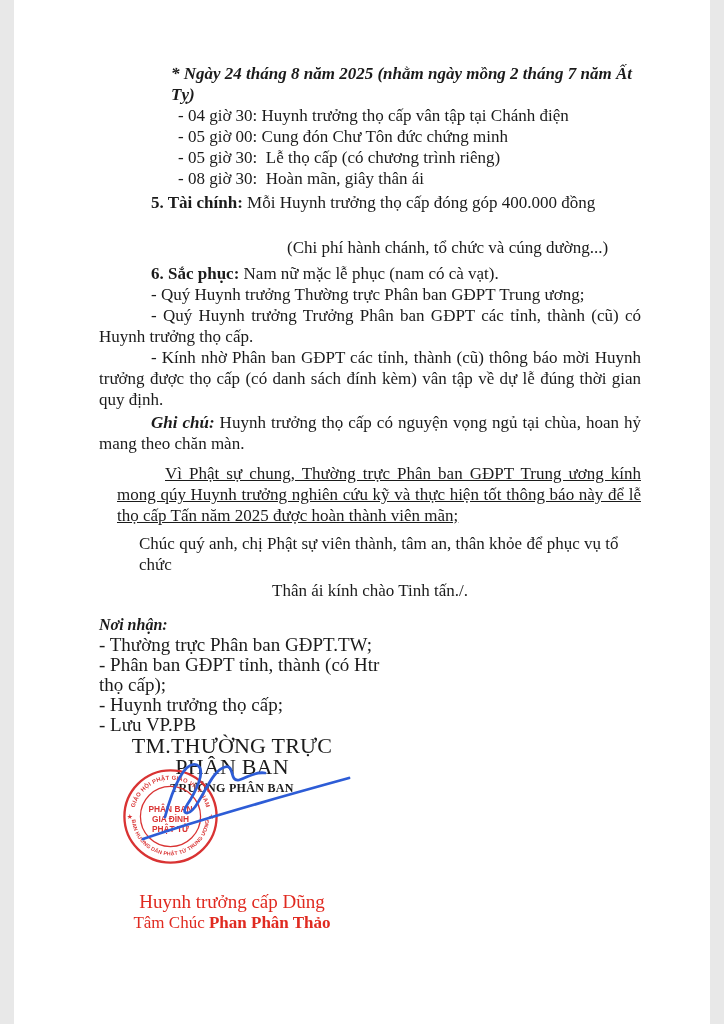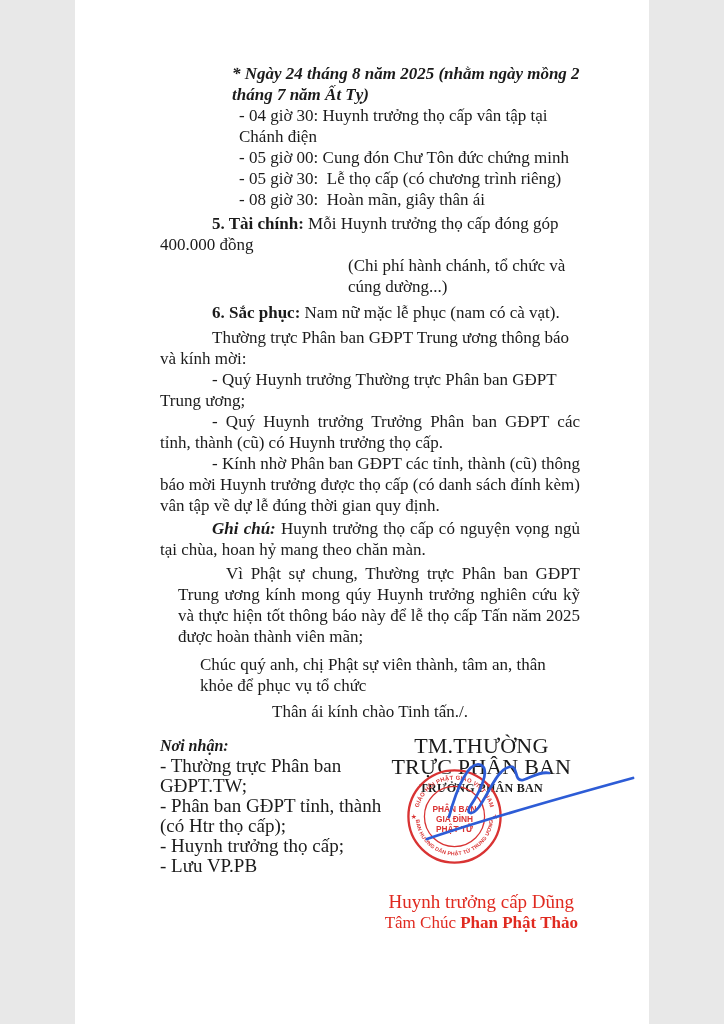--- a/index.html
+++ b/index.html
@@ -1,45 +1,45 @@
 <!DOCTYPE html>
 <html><head>
 <meta charset="utf-8">
 <style>
   html,body { margin:0; padding:0; background:#e8e8e8; }
   .page {
     position:relative;
-    width:574px; height:1024px;
+    width:696px; height:1024px;
     margin:0 auto;
     background:#ffffff;
     font-family:"Liberation Serif", serif;
     color:#1b1b1b;
     box-sizing:border-box;
     padding:63px 69px 0 85px;
     overflow:hidden;
   }
   p { margin:0; font-size:17px; line-height:21px; }
 
   .date-line { margin-left:72px; font-weight:bold; font-style:italic; }
   .schedule p { margin-left:79px; white-space:pre-wrap; }
 
   .p-finance { text-indent:52px; margin-top:3px; }
   .p-finance b { font-weight:bold; }
-  .p-finance-note { margin-left:188px; }
+  .p-finance-note { margin-left:188px;margin-top:24px; }
   .p-attire { text-indent:52px; margin-top:5px; }
   .p-intro { text-indent:52px; margin-top:4px; }
   .p-item1 { text-indent:52px; }
   .p-just { text-indent:52px; text-align:justify; }
   .p-note { margin-top:2px; }
   .bi { font-weight:bold; font-style:italic; }
-  .p-closing1 { margin-top:3px; margin-left:18px; text-indent:48px; text-align:justify; }
+  .p-closing1 { margin-top:9px; margin-left:18px; text-indent:48px; text-align:justify;text-decoration:underline; }
   .p-closing2 { margin-top:7px; margin-left:40px; }
   .p-closing3 { margin-top:5px; text-align:center; }
 
-  .footer { display:flex; margin-top:13px; }
+  .footer { display:flex; margin-top:13px;flex-direction:column; }
   .recipients { width:300px; }
   .rec-title { font-weight:bold; font-style:italic; font-size:16px; }
   .rec-item { font-size:19px; line-height:20px; }
   .rec-item:first-of-type { margin-top:3px; }
 
   .sig-col { position:relative; width:266px; text-align:center; }
   .sig-line1 { font-size:22px; letter-spacing:0.2px; }
   .sig-line2 { font-size:12px; font-weight:bold; margin-top:1px; letter-spacing:0.3px; }
   .stamp-svg { position:absolute; left:23px; top:33px; width:97px; height:97px; }
   .sig-svg   { position:absolute; left:38px; top:18px; width:218px; height:92px; }
@@ -60,21 +60,20 @@
     <p>- 05 giờ 00: Cung đón Chư Tôn đức chứng minh</p>
     <p>- 05 giờ 30:  Lễ thọ cấp (có chương trình riêng)</p>
     <p>- 08 giờ 30:  Hoàn mãn, giây thân ái</p>
   </div>
 
   <p class="p-finance"><b>5. Tài chính:</b><span> Mỗi Huynh trưởng thọ cấp đóng góp 400.000 đồng</span></p>
   <p class="p-finance-note">(Chi phí hành chánh, tổ chức và cúng dường...)</p>
 
   <p class="p-attire"><b>6. Sắc phục:</b><span> Nam nữ mặc lễ phục (nam có cà vạt).</span></p>
 
-  <p class="p-intro">Thường trực Phân ban GĐPT Trung ương thông báo và kính mời:</p>
   <p class="p-item1">- Quý Huynh trưởng Thường trực Phân ban GĐPT Trung ương;</p>
   <p class="p-just">- Quý Huynh trưởng Trưởng Phân ban GĐPT các tỉnh, thành (cũ) có Huynh trưởng thọ cấp.</p>
   <p class="p-just">- Kính nhờ Phân ban GĐPT các tỉnh, thành (cũ) thông báo mời Huynh trưởng được thọ cấp (có danh sách đính kèm) vân tập về dự lễ đúng thời gian quy định.</p>
 
   <p class="p-just p-note"><span class="bi">Ghi chú:</span><span> Huynh trưởng thọ cấp có nguyện vọng ngủ tại chùa, hoan hỷ mang theo chăn màn.</span></p>
 
   <p class="p-closing1">Vì Phật sự chung, Thường trực Phân ban GĐPT Trung ương kính mong qúy Huynh trưởng nghiên cứu kỹ và thực hiện tốt thông báo này để lễ thọ cấp Tấn năm 2025 được hoàn thành viên mãn;</p>
   <p class="p-closing2">Chúc quý anh, chị Phật sự viên thành, tâm an, thân khỏe để phục vụ tổ chức</p>
   <p class="p-closing3">Thân ái kính chào Tinh tấn./.</p>
 
@@ -113,17 +112,17 @@
       </svg>
 
       <svg class="sig-svg" viewBox="0 0 218 92" aria-hidden="true">
         <g fill="none" stroke="#2d5cd6" stroke-width="2.8" stroke-linecap="round">
           <path d="M 28,64 C 36,34 48,7 60,12 C 70,17 58,40 50,52 C 44,60 50,64 58,54 C 68,40 76,17 88,14 C 98,11 92,29 102,27 C 110,25 118,18 128,20"></path>
           <path d="M 6,86 C 70,64 150,42 212,25"></path>
         </g>
       </svg>
 
       <p class="red-line1">Huynh trưởng cấp Dũng</p>
-      <p class="red-line2"><span>Tâm Chúc </span><b>Phan Phật Thảo</b></p>
+      <p class="red-line2"><span>Tâm Chúc </span><b>Phan Phân Thảo</b></p>
     </div>
 
   </div>
 </div>
 
 </body></html>

